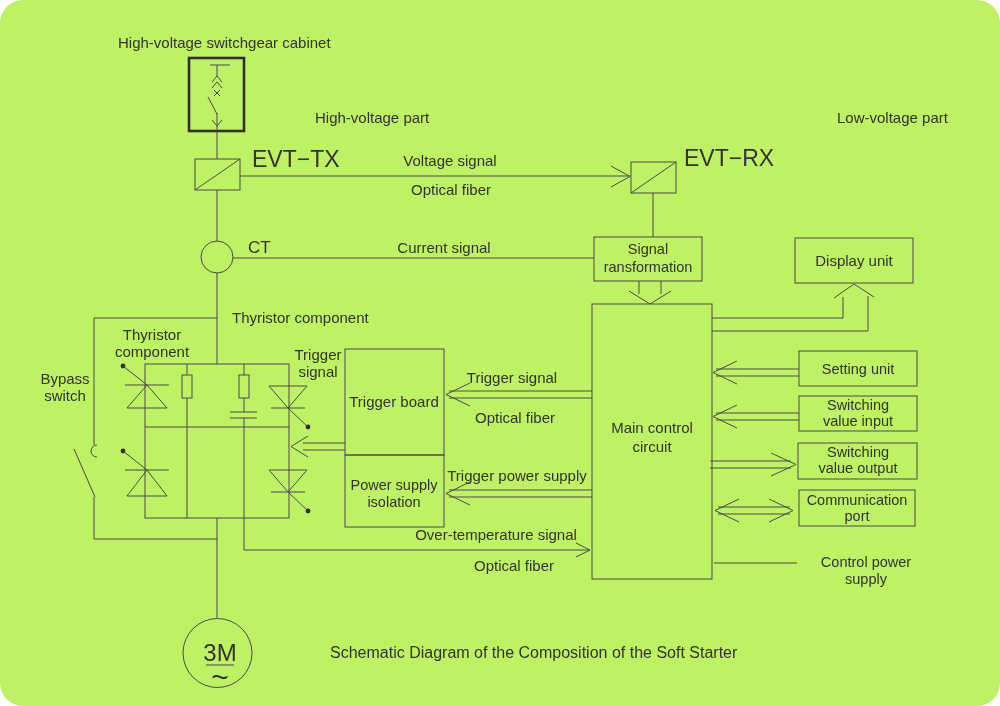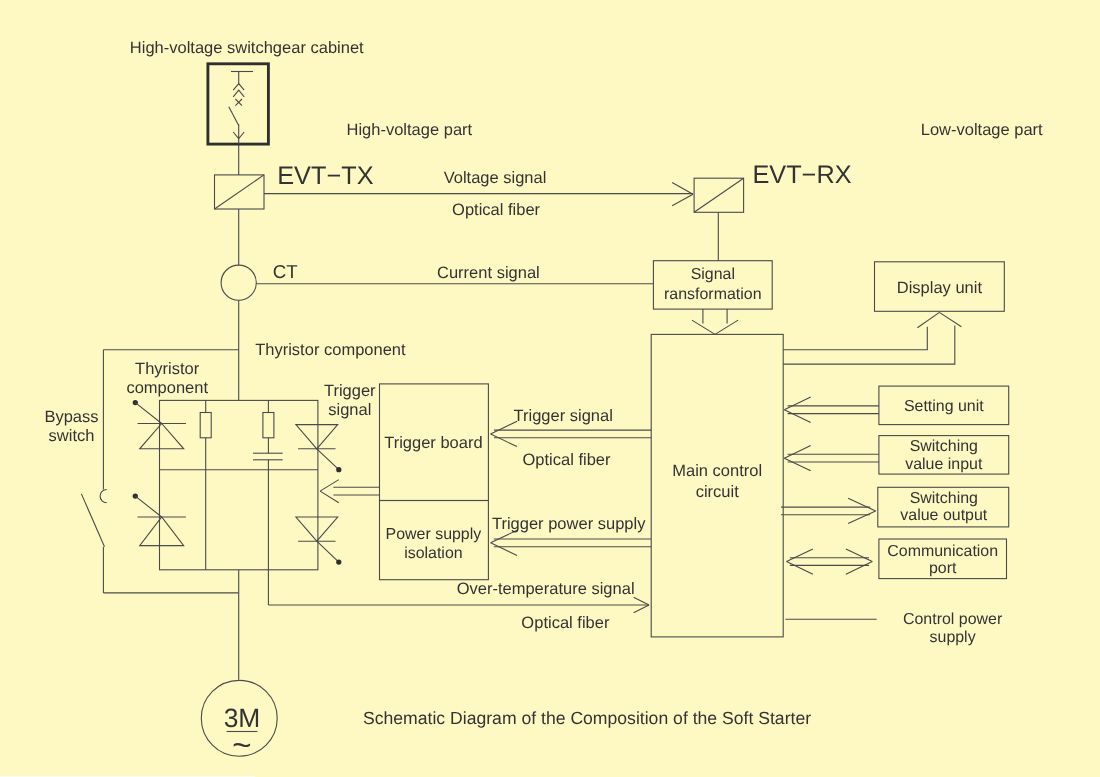--- a/index.html
+++ b/index.html
@@ -1,17 +1,17 @@
 <!DOCTYPE html>
 <html><head>
 <meta charset="utf-8">
 <style>
   html,body{margin:0;padding:0;background:#ffffff;}
-  .stage{position:relative;width:1000px;height:706px;background:#fef9c3;overflow:hidden;
-         font-family:"Liberation Sans", sans-serif;}
+  .stage{position:relative;width:1000px;height:706px;background:#bef264;overflow:hidden;
+         font-family:"Liberation Sans", sans-serif;border-radius:23px;}
   svg{display:block;}
   .ln{stroke:#4a4a4a;stroke-width:1;fill:none;}
   .ln2{stroke:#2f2f2f;stroke-width:2.6;fill:none;}
   .dot{fill:#2f2f2f;stroke:none;}
   text{fill:#333333;font-family:"Liberation Sans", sans-serif;}
   .t14{font-size:14.5px;}
   .t15{font-size:15px;}
   .t16{font-size:16px;}
   .t17{font-size:17px;}
   .t23{font-size:23px;}

